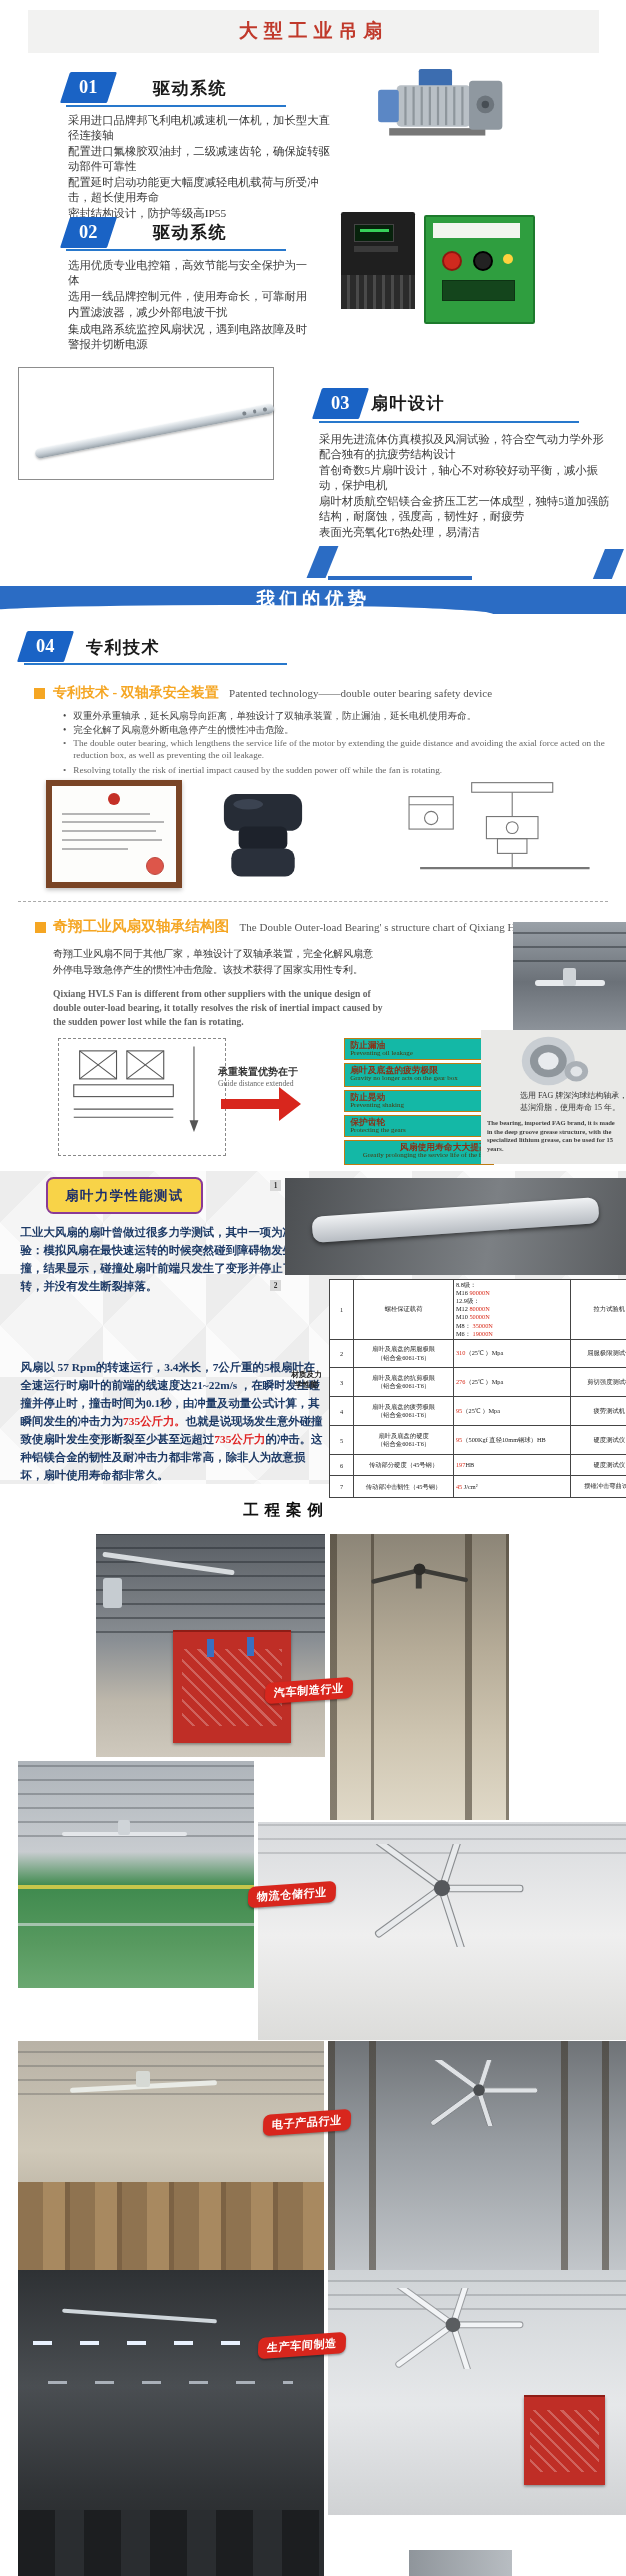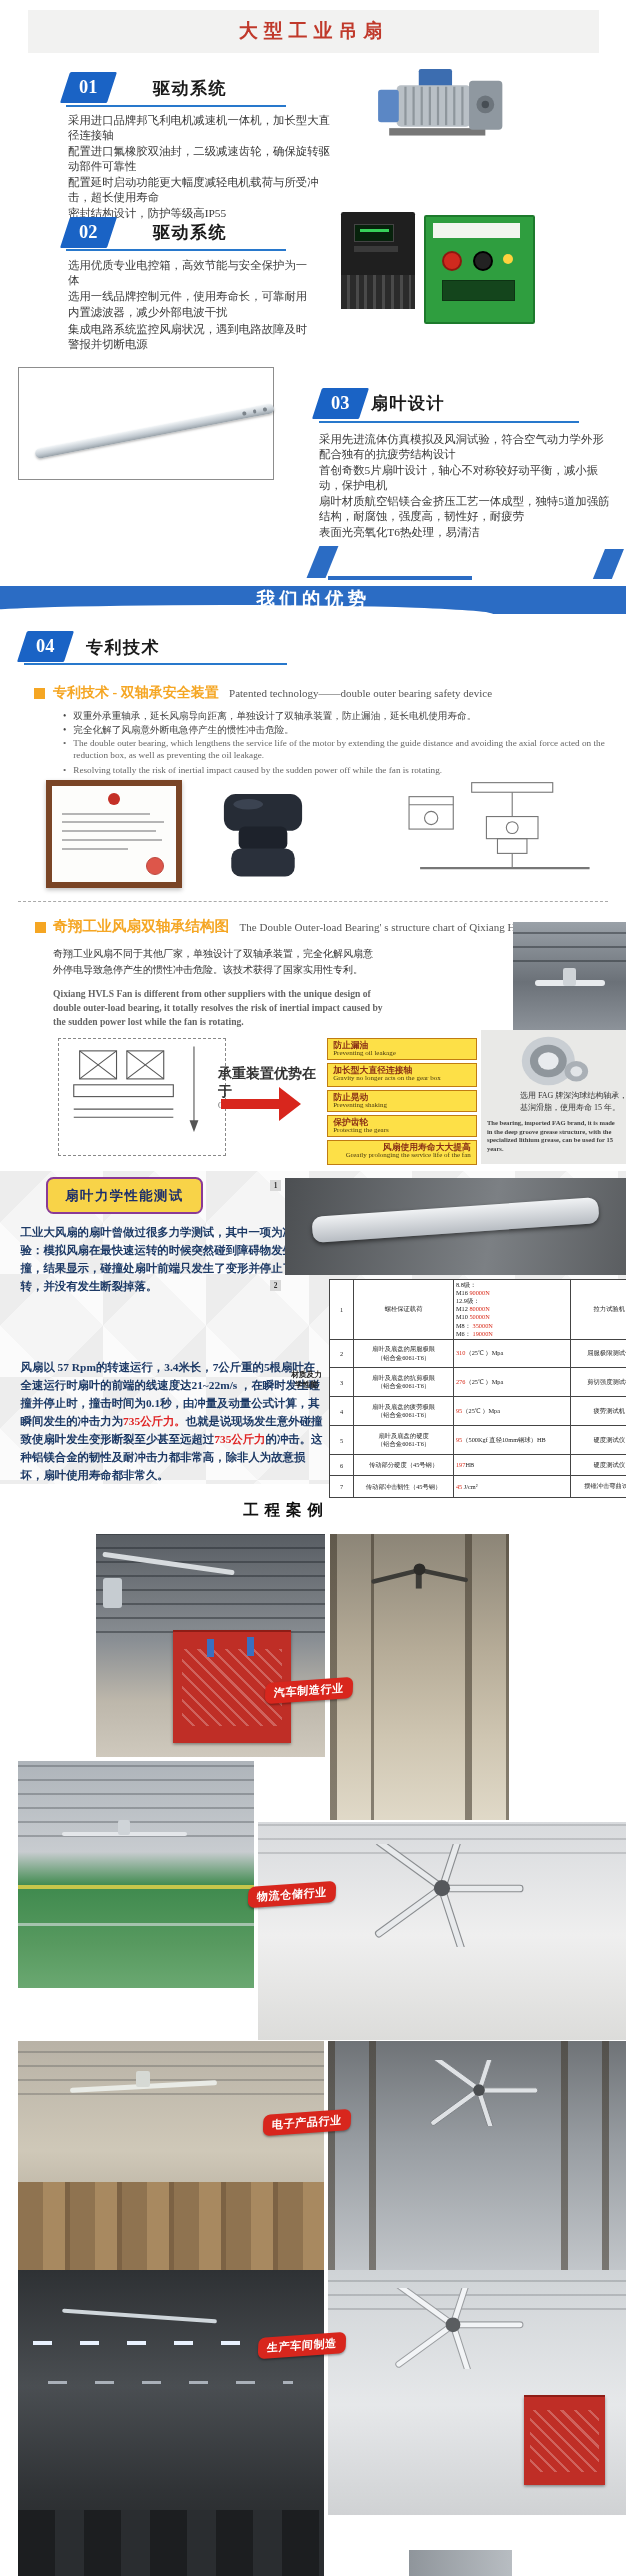--- a/index.html
+++ b/index.html
@@ -63,26 +63,26 @@
   .cert .tl{left:10.3px;height:2.2px;background:#b5b5b5;}
   .cert .seal{right:11.8px;bottom:7.4px;width:16px;height:16px;border-radius:50%;
               background:#d8392c;opacity:.85;border:1.5px solid #b02a20;}
 
   .dashed-div{border-top:1.5px dashed #aaa;}
 
   .para-cn{font-size:10px;color:#333;line-height:1.55;}
   .para-en{font-size:9.6px;color:#666;line-height:1.45;font-weight:bold;}
 
   .dashed-box{border:1.5px dashed #888;background:#fff;}
-  .adv-cn{font-size:14px;font-weight:bold;color:#333;}
+  .adv-cn{font-size:10px;font-weight:bold;color:#333;}
   .adv-en{font-size:7.7px;color:#666;}
   .arrow-tail{background:#d8261d;}
   .arrow-head{width:0;height:0;border-top:17px solid transparent;border-bottom:17px solid transparent;
               border-left:22px solid #d8261d;}
-  .olabel{left:327px;width:150px;background:#fde047;border:0.7px solid #c07c12;padding:1.5px 5.2px;box-sizing:border-box;}
+  .olabel{left:344px;width:150px;background:#14b8a6;border:0.7px solid #c07c12;padding:1.5px 5.2px;box-sizing:border-box;}
   .olabel .cn{font-size:8.8px;font-weight:bold;color:#8a3016;line-height:1.1;}
   .olabel .en{font-size:7px;color:#4a3a10;line-height:1.05;}
   .graybox{background:#e9e9e7;}
   .graybox .cn{font-size:8px;color:#333;line-height:1.45;margin-left:33px;}
   .graybox .en{font-size:6.6px;color:#444;font-weight:bold;line-height:1.3;margin-top:2.2px;}
 
   
   .test-bg{left:0;top:1171px;width:627px;height:313px;
      background:linear-gradient(45deg,rgba(255,255,255,.6) 25%,transparent 25%,transparent 75%,rgba(255,255,255,.6) 75%),
                 linear-gradient(135deg,#ededed 25%,#f5f5f5 25%,#f5f5f5 75%,#ededed 75%);
@@ -310,21 +310,21 @@
   <div class="abs" style="left:221px;top:1087px;width:81px;height:34px;">
     <div class="abs arrow-tail" style="left:0;top:11.8px;width:58px;height:10.3px;"></div>
     <div class="abs arrow-head" style="left:58px;top:0;"></div>
   </div>
 
   <div class="abs olabel" style="top:1038px;height:22px;">
     <div class="cn">防止漏油</div>
     <div class="en">Preventing oil leakage</div>
   </div>
   <div class="abs olabel" style="top:1063px;height:24px;">
-    <div class="cn">加长型大直径连接轴</div>
+    <div class="cn">扇叶及底盘的疲劳极限</div>
     <div class="en">Gravity no longer acts on the gear box</div>
   </div>
   <div class="abs olabel" style="top:1090px;height:22px;">
     <div class="cn">防止晃动</div>
     <div class="en">Preventing shaking</div>
   </div>
   <div class="abs olabel" style="top:1115px;height:22px;">
     <div class="cn">保护齿轮</div>
     <div class="en">Protecting the gears</div>
   </div>

